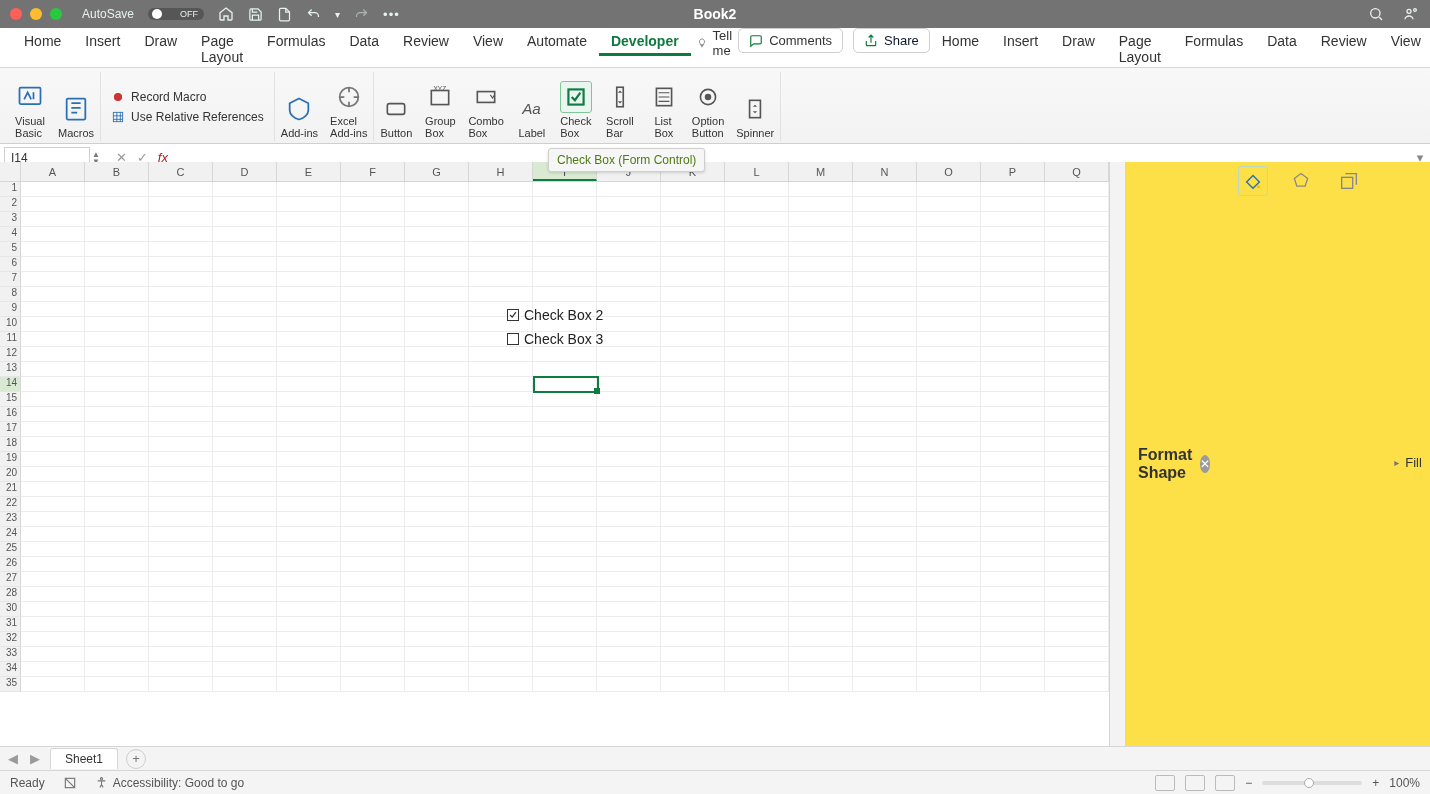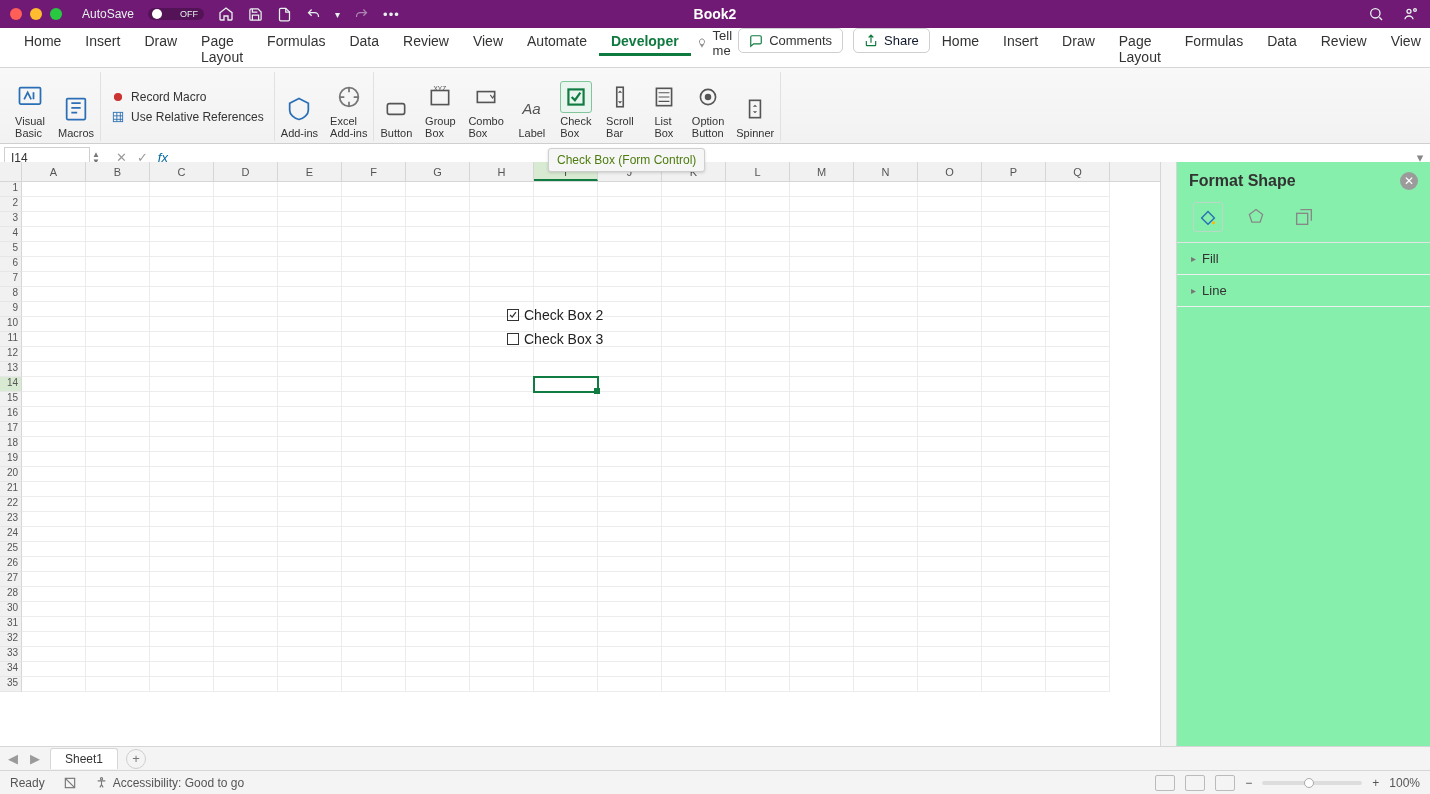--- a/index.html
+++ b/index.html
@@ -1,19 +1,19 @@
 <!DOCTYPE html>
 <html><head>
 <meta charset="utf-8">
 <style>
 * { margin:0; padding:0; box-sizing:border-box; font-family: -apple-system, "Segoe UI", sans-serif; }
 body { width:1430px; height:794px; background:#fff; overflow:hidden; position:relative; font-size:13px; color:#333; }
 
 
-.titlebar { height:28px; background:#701a75; display:flex; align-items:center; padding:0 10px; color:#fff; position:relative; }
+.titlebar { height:28px; background:#737373; display:flex; align-items:center; padding:0 10px; color:#fff; position:relative; }
 .mac-dots { display:flex; gap:8px; }
 .dot { width:12px; height:12px; border-radius:50%; }
 .dot.close { background:#ff5f57; }
 .dot.min { background:#febc2e; }
 .dot.max { background:#28c840; }
 .titlebar .ql { display:flex; gap:14px; align-items:center; margin-left:20px; }
 .titlebar .ql span, .titlebar .ql svg { color:#e6f2ec; }
 .autosave-pill { background:rgba(0,0,0,0.25); border-radius:10px; padding:1px 6px 1px 4px; display:flex; align-items:center; gap:18px; }
 .autosave-pill .sw { width:10px; height:10px; border-radius:50%; background:#fff; }
 .titlebar .doc { position:absolute; left:50%; transform:translateX(-50%); font-weight:600; font-size:14px; }
@@ -35,21 +35,21 @@
 .row-strip{display:flex; border-right:1px solid #e1e1e1;}
 .btn-vert{display:flex; flex-direction:column; align-items:center; justify-content:flex-end; padding:4px 6px 2px; font-size:11px; gap:2px; min-width:42px;}
 .btn-vert .ico{width:32px; height:32px; border:1px solid transparent; border-radius:3px; display:flex; align-items:center; justify-content:center;}
 .btn-vert.active .ico{border:1px solid #7fc79b; background:#e9f5ee;}
 
 
 .formula-row{height:28px; background:#fff; display:flex; align-items:center; border-bottom:1px solid #d6d6d6;}
 .name-box{width:86px; height:22px; border:1px solid #cfcfcf; margin-left:4px; display:flex; align-items:center; padding:0 6px; font-size:12px;}
 .nb-spin{width:14px; display:flex; flex-direction:column; margin-left:2px; font-size:8px; line-height:7px; color:#777;}
 .fb-icons{display:flex; gap:10px; margin:0 10px; color:#9a9a9a;}
-.fx{font-style:italic; color:#0369a1; font-size:13px;}
+.fx{font-style:italic; color:#b91c1c; font-size:13px;}
 .formula-input{flex:1; height:22px; border:none;}
 .fb-exp{width:20px; text-align:center; color:#888;}
 
 
 .tooltip{position:absolute; left:548px; top:148px; background:#f6f6f6; border:1px solid #cfcfcf; border-radius:3px; padding:4px 8px; font-size:12px; color:#4d7c0f; box-shadow:0 1px 3px rgba(0,0,0,.15); z-index:50;}
 
 
 .sheet-wrap{position:absolute; left:0; top:162px; right:0; bottom:30px; display:flex;}
 .grid-shell{flex:1; display:flex; flex-direction:column; position:relative; overflow:hidden;}
 .col-hdr{height:20px; display:flex; background:#f1f1f1; border-bottom:1px solid #d6d6d6;}
@@ -62,21 +62,21 @@
 .row .rh.sel{background:#d9ead3;}
 .row .cell{flex:0 0 64px; border-right:1px solid #ececec; border-bottom:1px solid #ececec;}
 .sel-cell{position:absolute; border:2px solid #107c41; background:transparent;}
 .sel-handle{position:absolute; width:6px; height:6px; background:#107c41; right:-3px; bottom:-3px;}
 .cbx-float{position:absolute; display:flex; align-items:center; gap:5px; font-size:14px; color:#222;}
 .cbx-float .box{width:12px; height:12px; border:1.4px solid #333; display:flex; align-items:center; justify-content:center;}
 .cbx-float .box.checked svg{width:10px;height:10px;}
 .vscroll{width:16px; background:#f3f3f3; border-left:1px solid #d6d6d6;}
 
 
-.panel{width:254px; background:#86efac; border-left:1px solid #d6d6d6; display:flex; flex-direction:column;}
+.panel{width:305px; background:#fde047; border-left:1px solid #d6d6d6; display:flex; flex-direction:row;}
 .panel-hdr{display:flex; align-items:center; justify-content:space-between; padding:10px 12px 8px;}
 .panel-hdr h3{font-size:16px; font-weight:600;}
 .panel-hdr .x{width:18px; height:18px; border-radius:50%; background:#9b9b9b; color:#fff; display:flex; align-items:center; justify-content:center; font-size:12px;}
 .panel-tabs{display:flex; gap:18px; padding:4px 16px 10px; border-bottom:1px solid #e3e3e3;}
 .panel-tabs .pt{width:30px; height:30px; border:1px solid transparent; display:flex; align-items:center; justify-content:center; border-radius:3px;}
 .panel-tabs .pt.active{border:1px solid #b9d9c6;}
 .panel-exp{padding:8px 14px; font-size:13px; color:#333; display:flex; align-items:center; gap:6px; border-bottom:1px solid #efefef;}
 .panel-exp .chev{font-size:10px; color:#777;}
 
 

